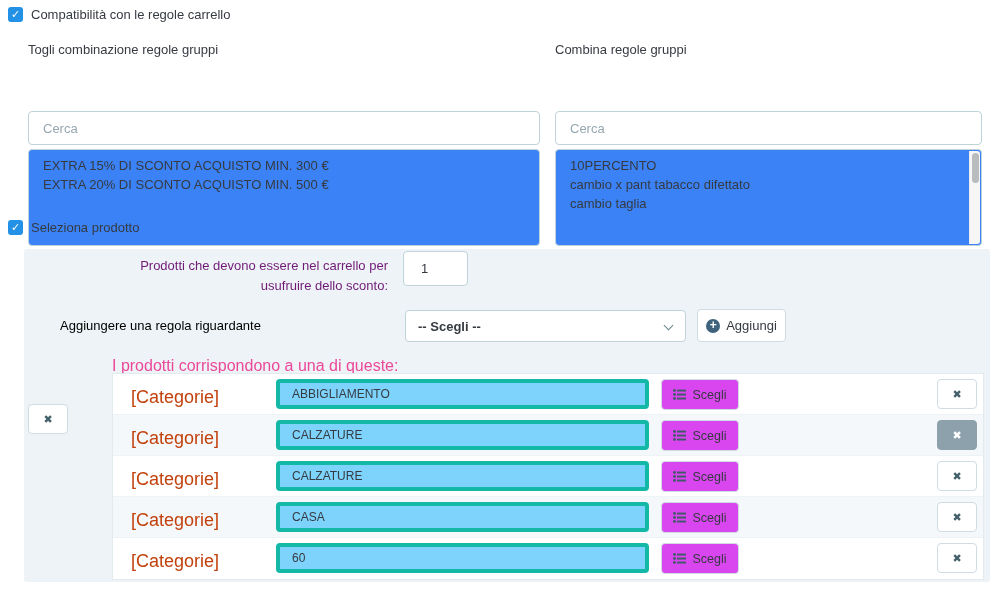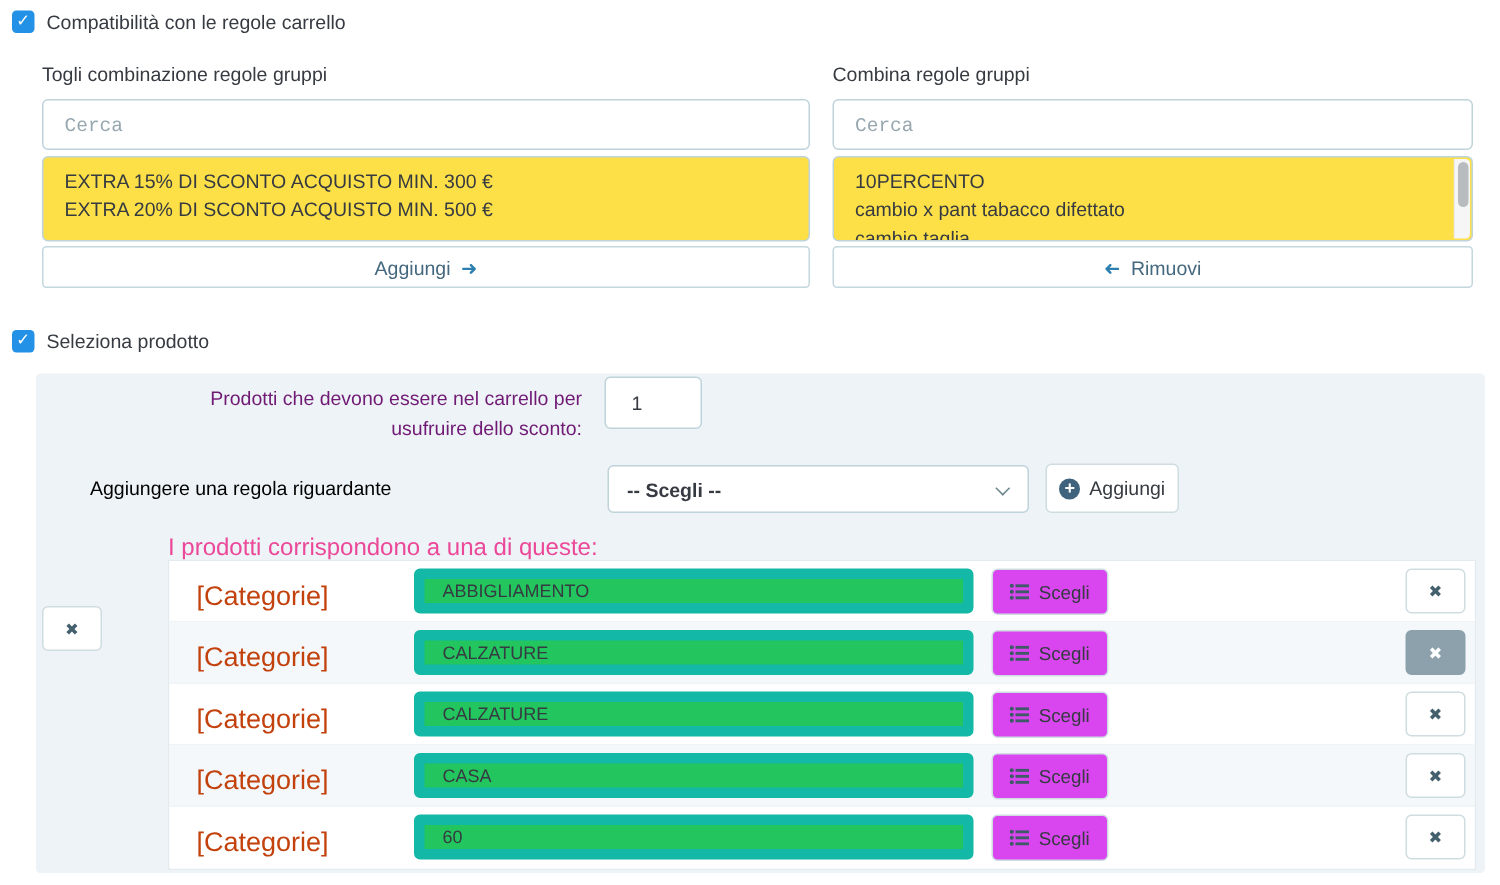--- a/index.html
+++ b/index.html
@@ -13,24 +13,24 @@
               font-size:11px; line-height:15px; text-align:center; flex:0 0 auto; cursor:pointer; }
   .check-label { font-size:13px; color:#363a41; }
 
   
   .col { position:absolute; top:31px; }
   .col-left  { left:28px;  width:512px; }
   .col-right { left:555px; width:427px; }
   .col-title { font-size:13px; color:#363a41; margin-bottom:9px;margin-top:11px; }
   .search-input { width:100%; height:34px; border:1px solid #bfd3da; border-radius:4px;
                   padding:0 14px; font-size:13px; color:#363a41; background:#fff;
-                  font-family:Liberation Mono, monospace; outline:none; }
+                  font-family:Liberation Sans, sans-serif; outline:none;margin-top:45px; }
   .search-input::placeholder { color:#97a7af; }
-  .listbox { position:relative; margin-top:4px; height:57px; border:1px solid #bfd3da;
-             border-radius:4px; background:#fde047; overflow:hidden; padding:6px 0; }
+  .listbox { position:relative; margin-top:4px; height:97px; border:1px solid #bfd3da;
+             border-radius:4px; background:#3b82f6; overflow:hidden; padding:6px 0; }
   .list-item { padding:0 14px; font-size:13px; line-height:19px; color:#363a41;
                white-space:nowrap; cursor:pointer; }
   .scroll-track { position:absolute; top:1px; right:1px; bottom:1px; width:11px;
                   background:#f6f6f6; border-left:1px solid #ebebeb; border-radius:0 3px 3px 0; }
   .scroll-thumb { position:absolute; top:2px; left:2px; width:7px; height:30px;
                   background:#b9bcbe; border-radius:4px; }
   .transfer-btn { margin-top:3px; width:100%; height:28px; background:#fff;
                   border:1px solid #c3d8de; border-radius:3px; display:flex; align-items:center;
                   justify-content:center; gap:7px; font-size:13px; color:#44687e;
                   font-family:inherit; cursor:pointer; }
@@ -63,21 +63,21 @@
   .match-label { position:absolute; left:112px; top:357px; font-size:16px; color:#ec4899; }
 
   
   .rule-table { position:absolute; left:112px; top:373px; width:872px; background:#fff;
                 border:1px solid #e3ebee; }
   .rule-row { position:relative; height:41px; border-bottom:1px solid #eef3f5; background:#fff; }
   .rule-row:last-child { border-bottom:none; }
   .rule-row.alt { background:#f4f8fa; }
   .row-type { position:absolute; left:18px; top:13px; font-size:18px; color:#c2410c; }
   .row-value { position:absolute; left:163px; top:5px; width:373px; height:30px;
-               background:#22c55e; border:7px solid #14b8a6; border-radius:4px;
+               background:#7dd3fc; border:4px solid #14b8a6; border-radius:4px;
                padding:0 12px; font-size:12px; color:#363a41; font-family:inherit; outline:none; }
   .choose-btn { position:absolute; left:548px; top:5px; width:78px; height:31px;
                 background:#d946ef; border:1px solid #cfdde2; border-radius:4px;
                 display:flex; align-items:center; justify-content:center; gap:6px;
                 font-size:12.5px; color:#363a41; font-family:inherit; cursor:pointer; }
   .list-ico { display:inline-block; line-height:0; }
   .x-btn { position:absolute; right:6px; top:5px; width:40px; height:30px;
            background:#fff; border:1px solid #cfdde2; border-radius:4px;
            color:#44606c; font-size:11px; font-weight:bold; display:flex;
            align-items:center; justify-content:center; font-family:inherit; cursor:pointer; }

